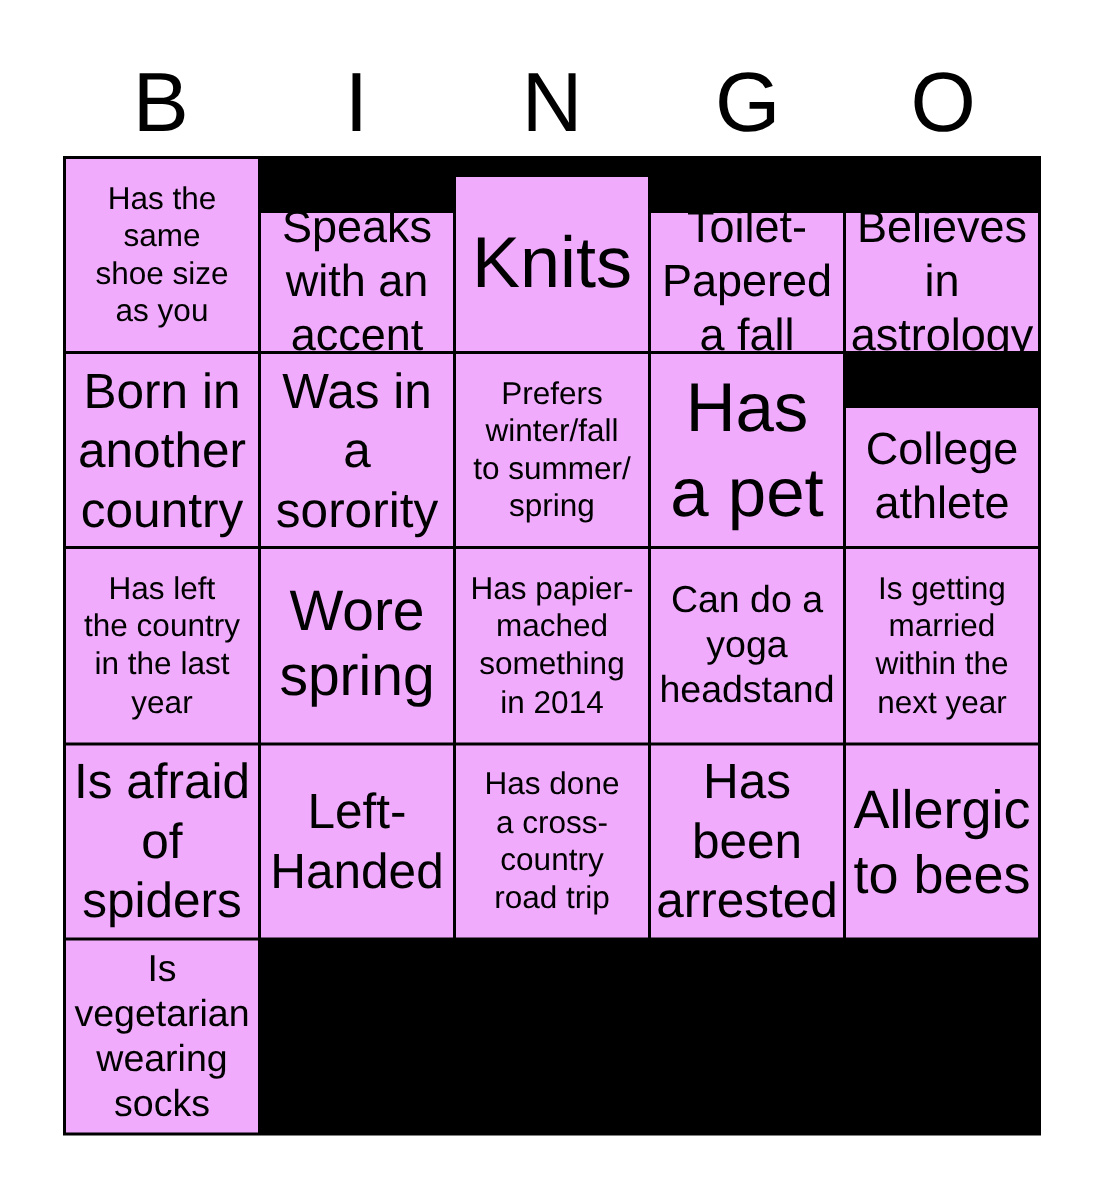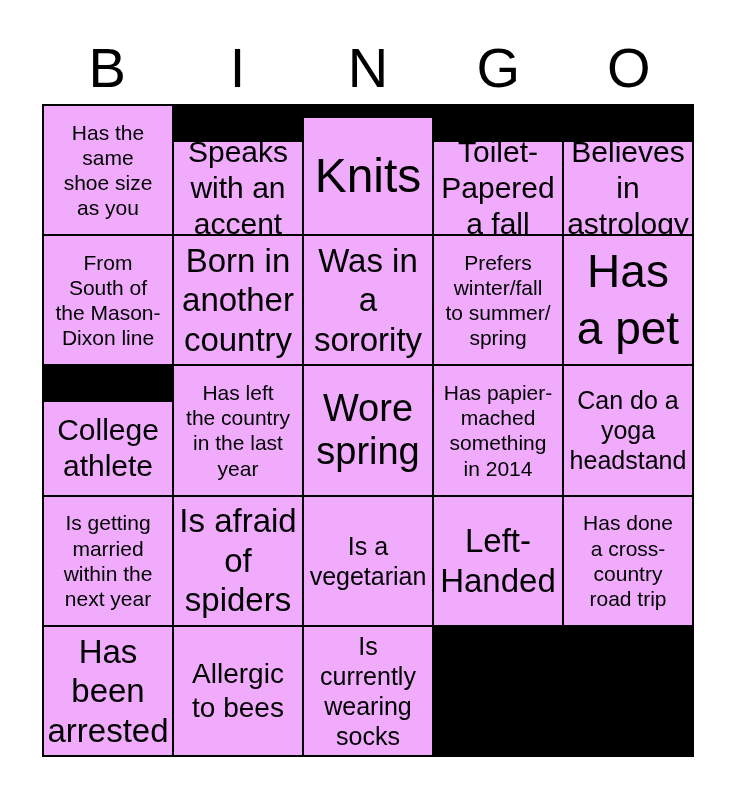--- a/index.html
+++ b/index.html
@@ -45,21 +45,21 @@
     text-align: center;
     white-space: pre-line;         
     line-height: 1.2;
     padding: 1px;
     overflow: hidden;
   }
   .cell[data-size="xs"]  { font-size: 21px; }
   .cell[data-size="sm"]  { font-size: 25px; }
   .cell[data-size="md"]  { font-size: 30px; margin-top: 36px; }
   .cell[data-size="lg"]  { font-size: 33px; }
-  .cell[data-size="xl"]  { font-size: 28px; }
+  .cell[data-size="xl"]  { font-size: 36px; }
   .cell[data-size="2xl"] { font-size: 38px; line-height: 1.15; }
   .cell[data-size="3xl"] { font-size: 46px; line-height: 1.25; }
   .cell[data-size="4xl"] { font-size: 48px; margin-top: 12px; }
 </style>
 </head>
 <body>
 
 <div class="bingo-header">
   <div class="bingo-letter">B</div>
   <div class="bingo-letter">I</div>
@@ -77,24 +77,20 @@
 with an
 accent</div>
   <div class="cell" data-size="4xl">Knits</div>
   <div class="cell" data-size="md">Toilet-
 Papered
 a fall</div>
   <div class="cell" data-size="md">Believes
 in
 astrology</div>
 
-  <div class="cell" data-size="xs">From
-South of
-the Mason-
-Dixon line</div>
   <div class="cell" data-size="lg">Born in
 another
 country</div>
   <div class="cell" data-size="lg">Was in
 a
 sorority</div>
   <div class="cell" data-size="xs">Prefers
 winter/fall
 to summer/
 spring</div>
@@ -117,31 +113,29 @@
   <div class="cell" data-size="sm">Can do a
 yoga
 headstand</div>
   <div class="cell" data-size="xs">Is getting
 married
 within the
 next year</div>
   <div class="cell" data-size="lg">Is afraid
 of
 spiders</div>
-  <div class="cell" data-size="sm">Is a
-vegetarian</div>
 
   <div class="cell" data-size="lg">Left-
 Handed</div>
   <div class="cell" data-size="xs">Has done
 a cross-
 country
 road trip</div>
   <div class="cell" data-size="lg">Has
 been
 arrested</div>
   <div class="cell" data-size="xl">Allergic
 to bees</div>
   <div class="cell" data-size="sm">Is
-currently
+vegetarian
 wearing
 socks</div>
 </div>
 
 </body></html>

